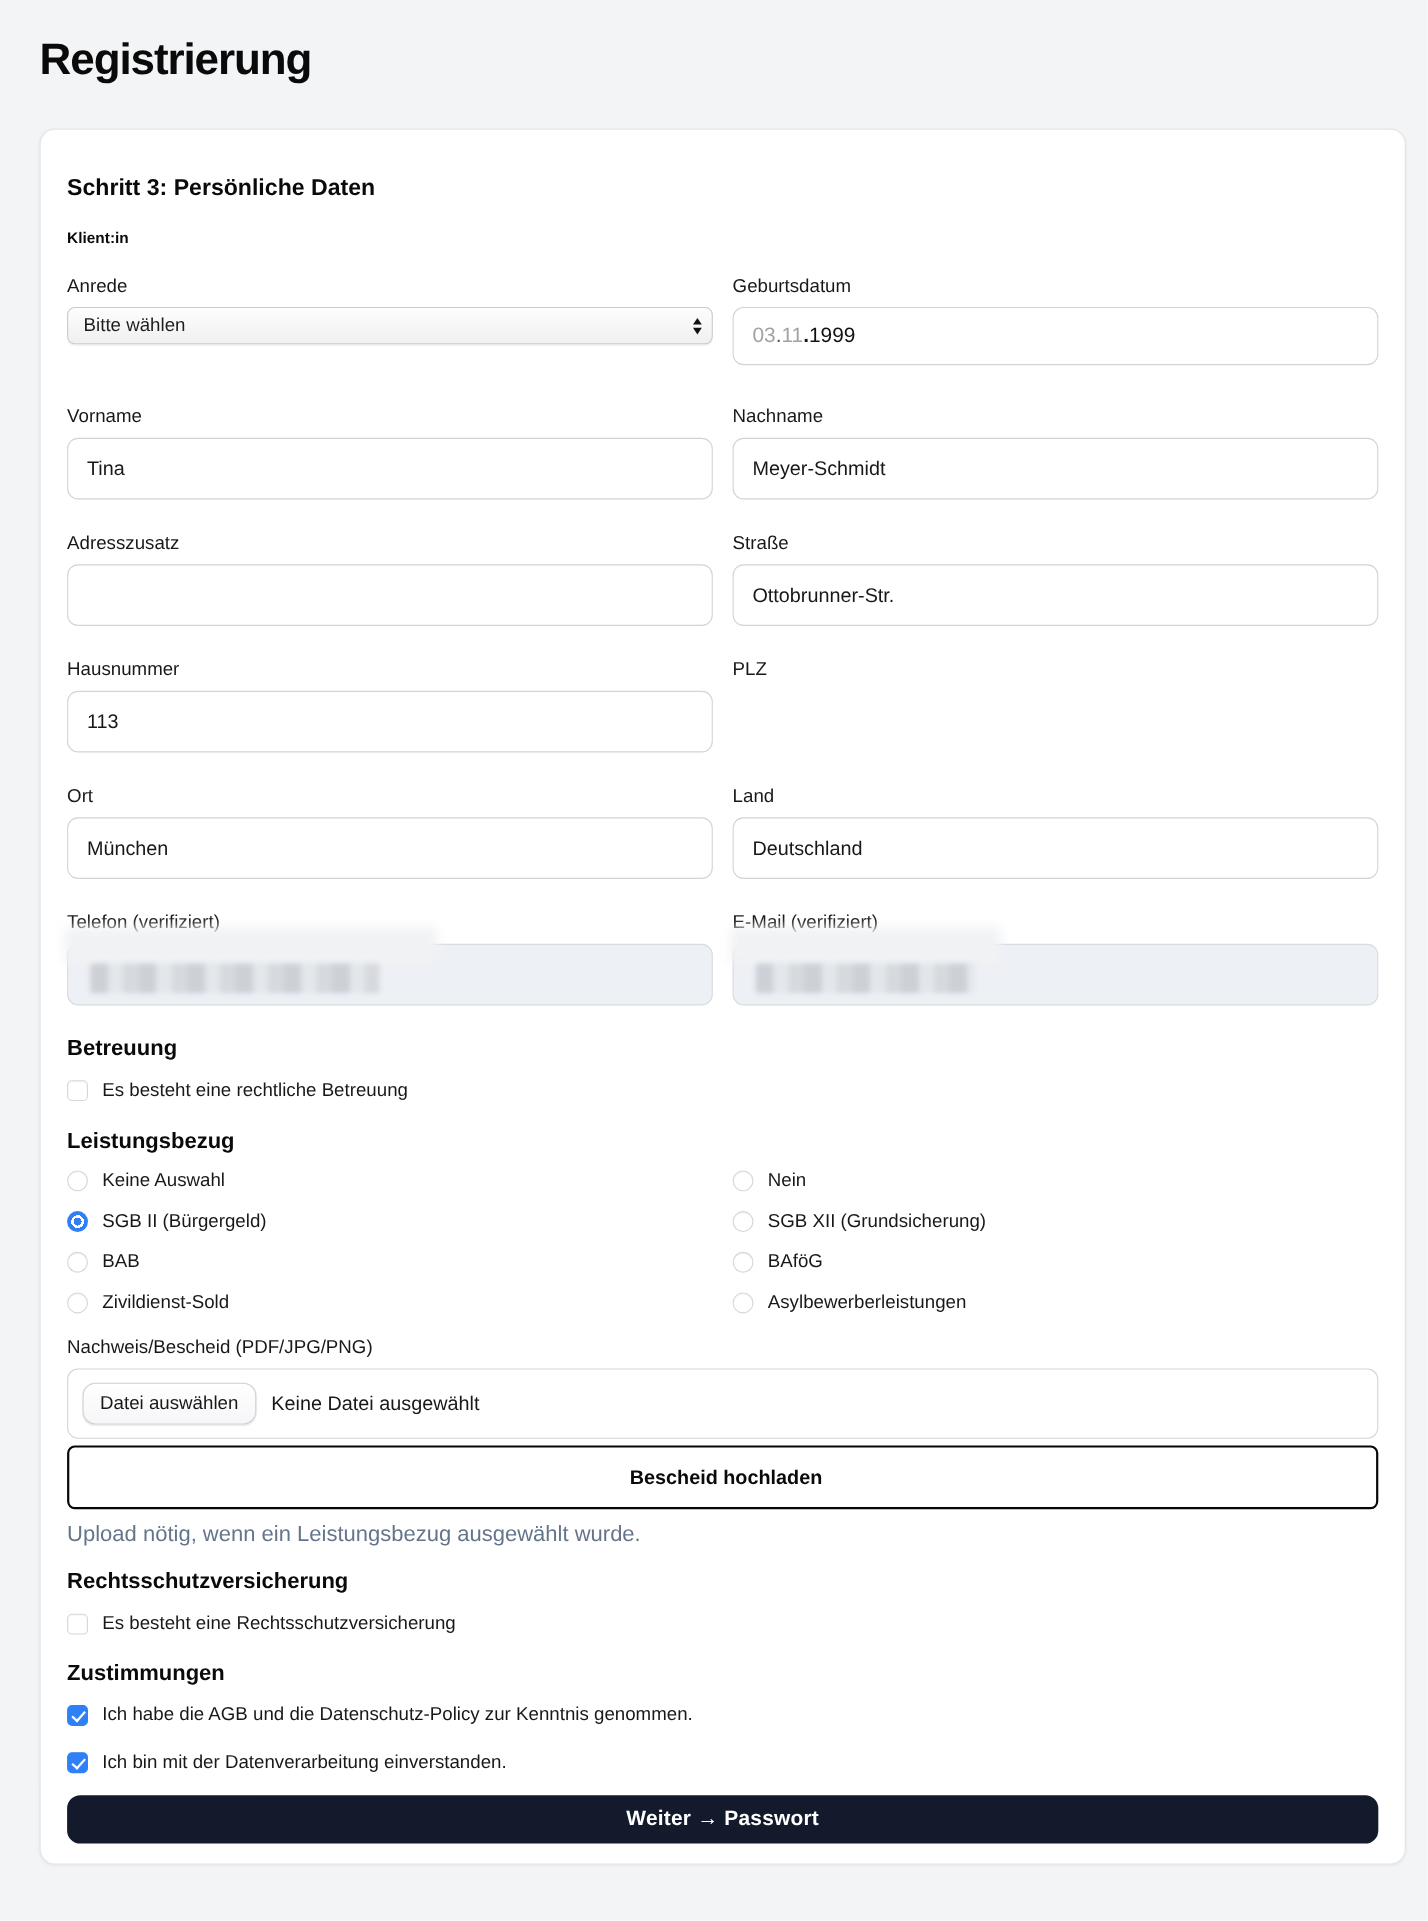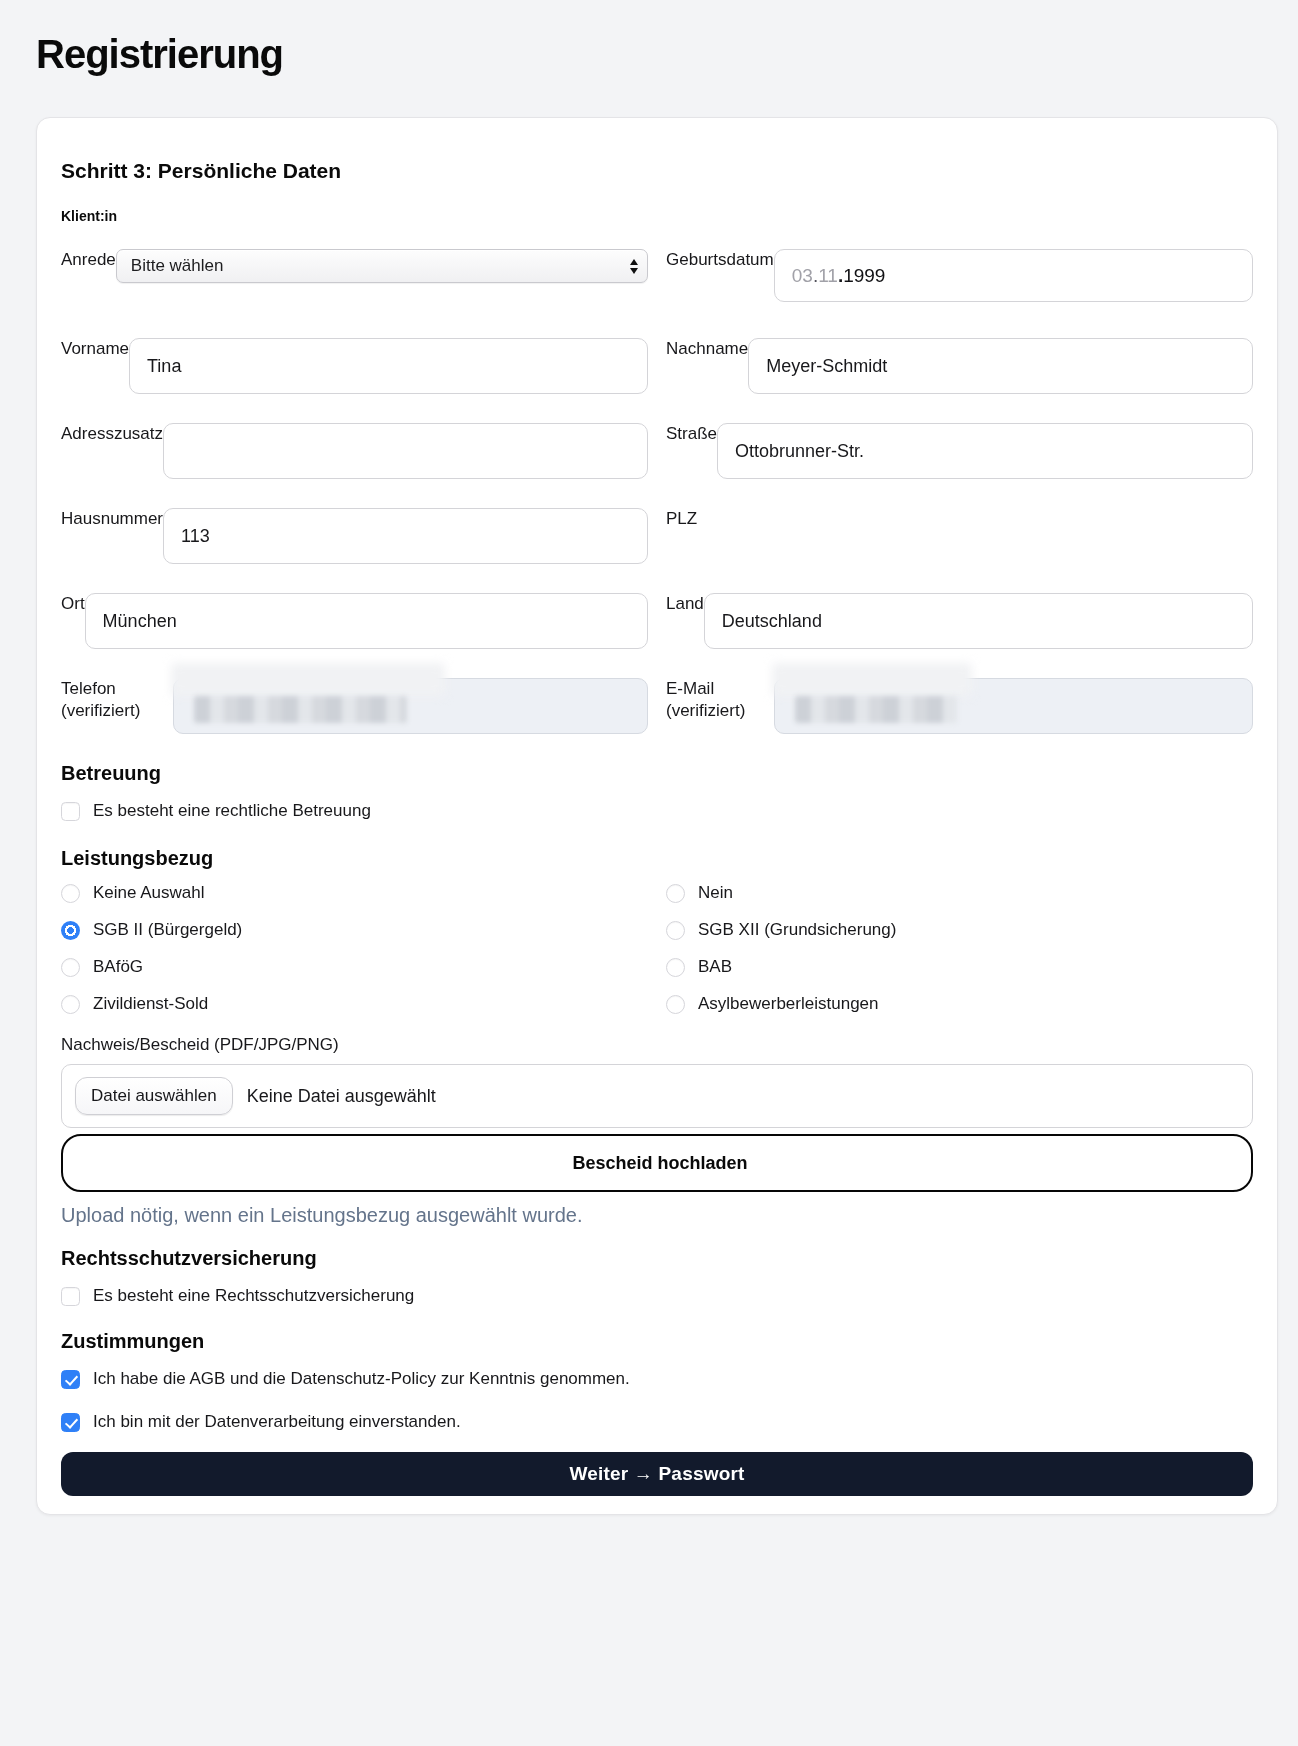--- a/index.html
+++ b/index.html
@@ -28,21 +28,21 @@
     border-radius:14px;
     box-shadow:0 1px 3px rgba(0,0,0,.05);
     padding:22px 24px 18px 24px;
   }
   .step-heading{font-size:21px;font-weight:700;margin:18px 0 0 0;line-height:25px;color:#0a0a0a;}
   .client-heading{font-size:14px;font-weight:700;margin:21px 0 0 0;line-height:24px;color:#0a0a0a;}
   .grid2{display:grid;grid-template-columns:1fr 1fr;column-gap:18px;}
   .row1{margin-top:21px;}
   .row2{margin-top:36px;}
   .rown{margin-top:29px;}
-  .field{display:flex;flex-direction:row;}
+  .field{display:flex;flex-direction:column;}
   .field-label{font-size:17px;line-height:22px;color:#18181b;margin-bottom:8px;}
   .text-input{
     height:56px;width:100%;
     border:1px solid #d4d4d8;border-radius:10px;
     background:#fff;padding:0 17px;
     font-family:inherit;font-size:18px;color:#18181b;outline:none;
   }
   
   .select{
     height:34px;width:100%;
@@ -115,21 +115,21 @@
   }
   .file-btn{
     border:1px solid #cfcfd4;border-radius:12px;
     background:linear-gradient(180deg,#ffffff,#f6f6f8);
     box-shadow:0 1px 1px rgba(0,0,0,.08);
     padding:8px 15px;font-size:17px;color:#18181b;white-space:nowrap;cursor:default;
   }
   .file-status{font-size:18px;color:#18181b;}
   .upload-btn{
     margin-top:6px;width:100%;height:58px;
-    background:#fff;border:2px solid #060606;border-radius:20px;
+    background:#fff;border:2px solid #060606;border-radius:7px;
     font-family:inherit;font-size:18px;font-weight:700;color:#0a0a0a;cursor:pointer;padding-left:12px;
   }
   .hint{margin-top:13px;font-size:20px;line-height:20px;color:var(--hint-color);}
   .submit-btn{
     margin-top:18px;width:100%;height:44px;
     background:var(--dark-button-bg);border:none;border-radius:12px;
     font-family:inherit;font-size:19px;font-weight:700;color:#ffffff;cursor:pointer;
     letter-spacing:.2px;
   }
 </style>
@@ -253,25 +253,25 @@
     <label class="opt">
       <span class="radio checked"></span>
       <span>SGB II (Bürgergeld)</span>
     </label>
     <label class="opt">
       <span class="radio"></span>
       <span>SGB XII (Grundsicherung)</span>
     </label>
     <label class="opt">
       <span class="radio"></span>
+      <span>BAB</span>
+    </label>
+    <label class="opt">
+      <span class="radio"></span>
       <span>BAföG</span>
-    </label>
-    <label class="opt">
-      <span class="radio"></span>
-      <span>BAB</span>
     </label>
     <label class="opt">
       <span class="radio"></span>
       <span>Zivildienst-Sold</span>
     </label>
     <label class="opt">
       <span class="radio"></span>
       <span>Asylbewerberleistungen</span>
     </label>
   </div>

